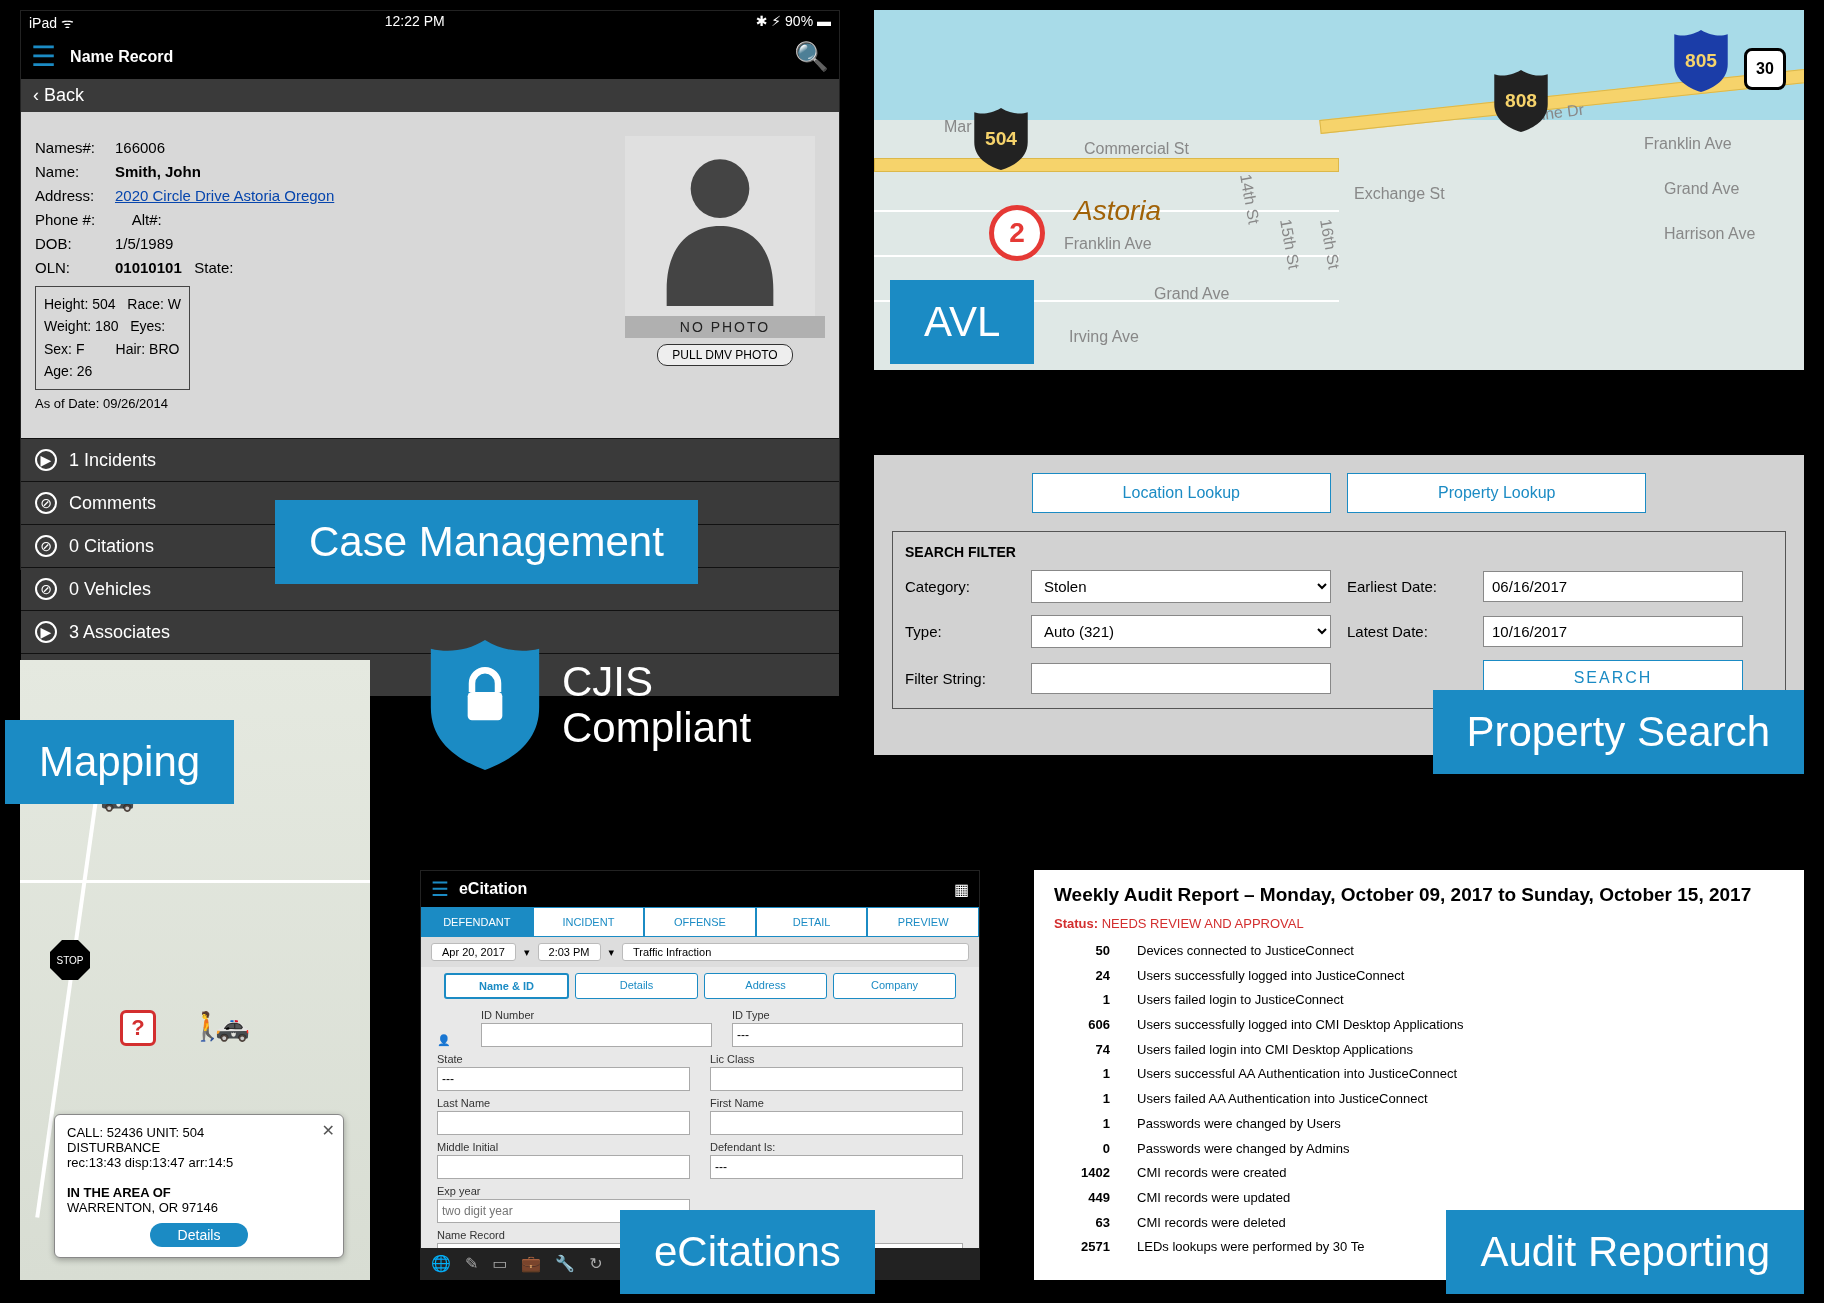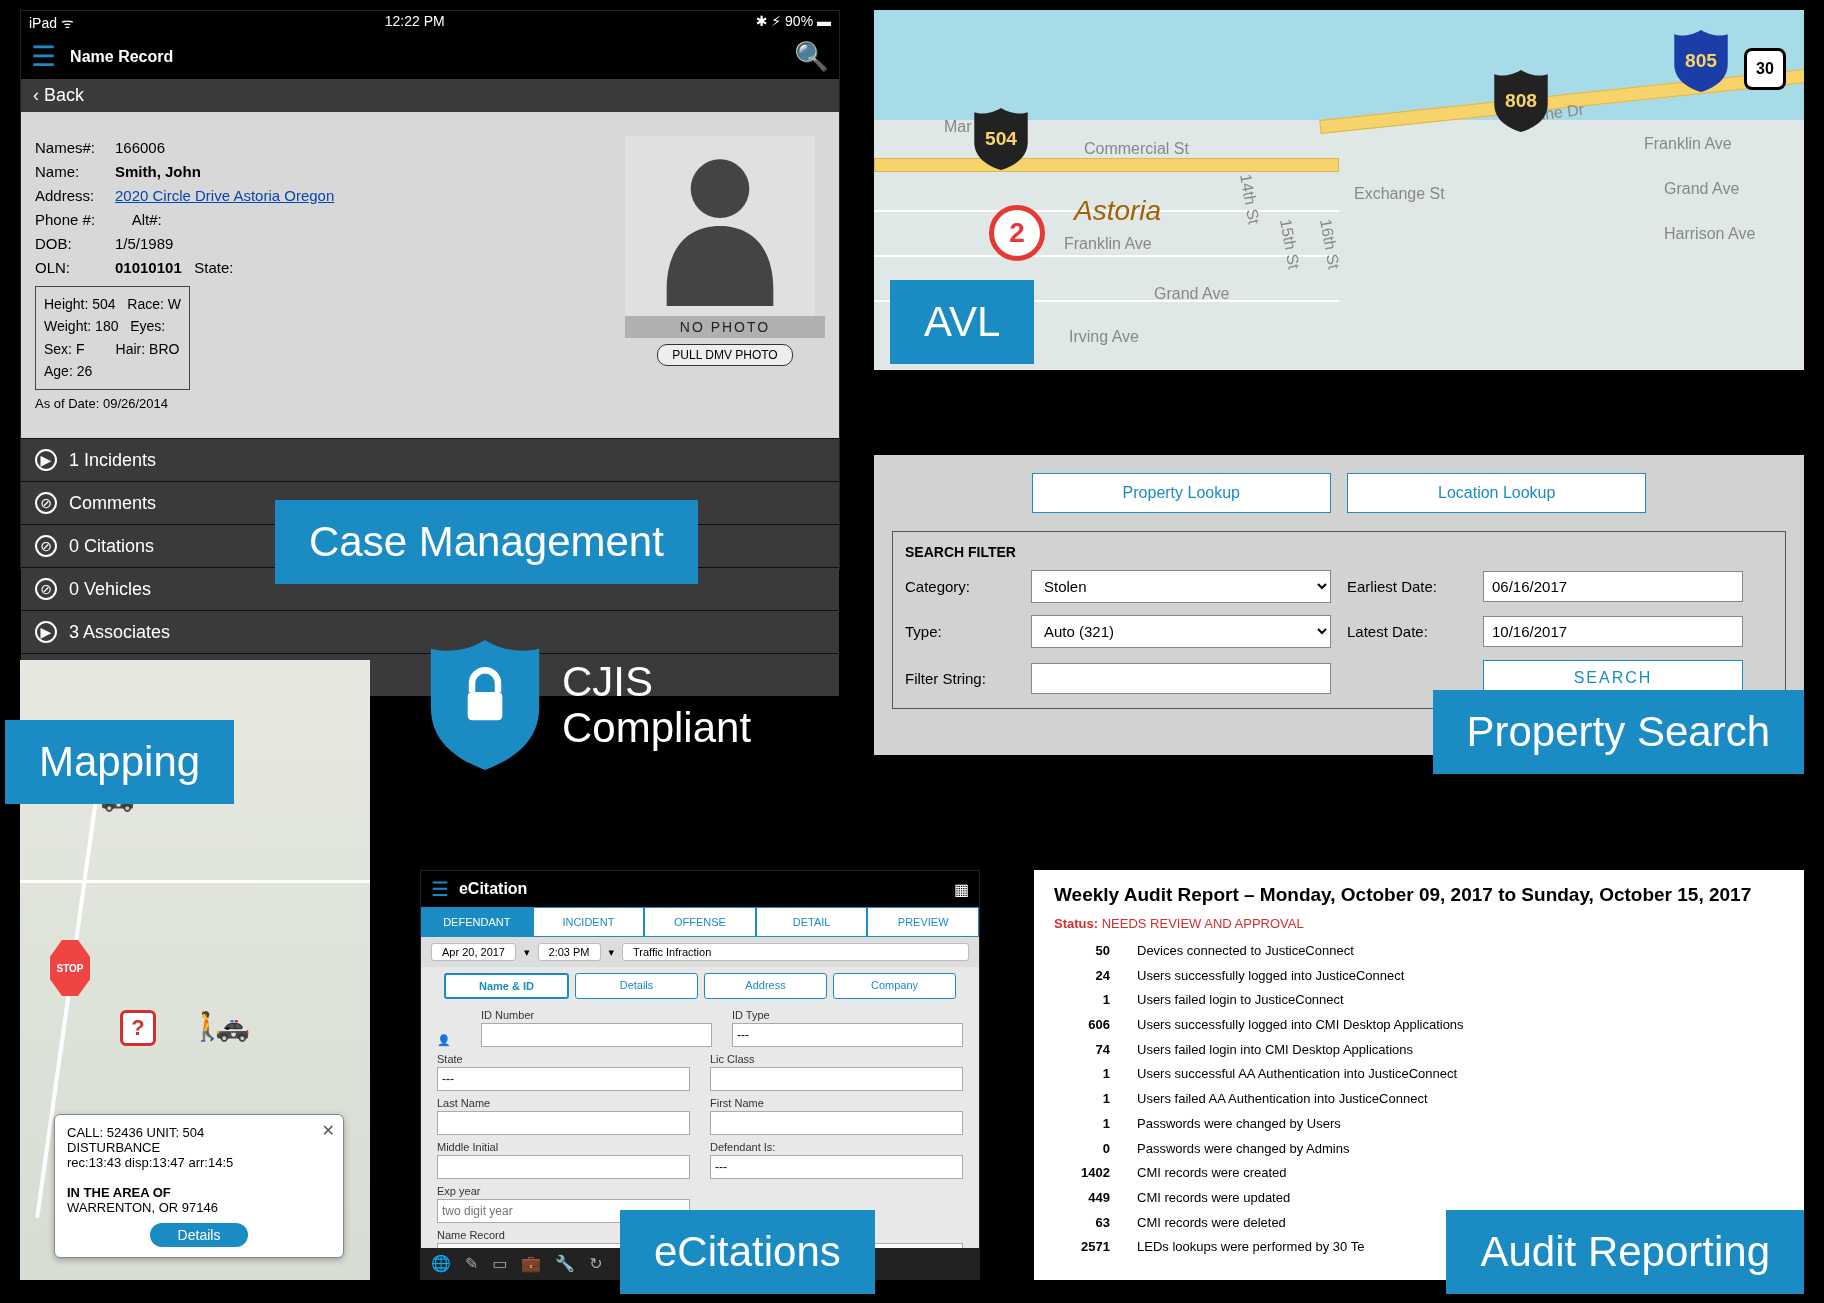--- a/index.html
+++ b/index.html
@@ -54,21 +54,21 @@
 .cjis { position:absolute; left:430px; top:640px; display:flex; align-items:center; gap:22px; color:#fff; }
 .cjis-shield { width:110px; height:130px; }
 .cjis-text { font-size:42px; font-weight:300; line-height:1.1; }
 
 
 .mapping { position:absolute; left:20px; top:660px; width:350px; height: 620px; background:#e8ece6; overflow:hidden; }
 .map-popup { position:absolute; bottom:22px; left:34px; width:290px; background:#fff; border:1px solid #888; border-radius:6px; padding:10px 12px; font-size:13px; box-shadow:0 2px 6px rgba(0,0,0,.3); }
 .map-popup .close { position:absolute; top:6px; right:8px; font-size:16px; color:#555; cursor:pointer; }
 .map-details { display:block; margin:8px auto 0; padding:4px 28px; background:#1b8bc4; color:#fff; border:none; border-radius:12px; font-size:14px; cursor:pointer; width: fit-content; }
 .map-icon { position:absolute; font-size:28px; }
-.stop-sign { width:40px; height:56px; background:#ef4444; color:#fff; font-size:10px; font-weight:bold; display:flex; align-items:center; justify-content:center; clip-path: polygon(30% 0,70% 0,100% 30%,100% 70%,70% 100%,30% 100%,0 70%,0 30%); }
+.stop-sign { width:40px; height:40px; background:#000000; color:#fff; font-size:10px; font-weight:normal; display:flex; align-items:center; justify-content:center; clip-path: polygon(30% 0,70% 0,100% 30%,100% 70%,70% 100%,30% 100%,0 70%,0 30%); }
 .qmark { width:36px; height:36px; border:3px solid #d32f2f; background:#fff; color:#d32f2f; font-size:22px; font-weight:bold; border-radius:6px; display:flex; align-items:center; justify-content:center; }
 
 
 .ecite { position:absolute; left:420px; top:870px; width:560px; height:410px; background:#e8e8e8; border:1px solid #222; }
 .ec-top { background:#000; color:#fff; display:flex; align-items:center; padding:6px 10px; gap:10px; }
 .ec-tabs { display:flex; }
 .ec-tab { flex:1; text-align:center; padding:8px 4px; font-size:11px; background:#fff; color:#1b8bc4; border:1px solid #1b8bc4; cursor:pointer; }
 .ec-tab.active { background:#1b8bc4; color:#fff; }
 .ec-meta { display:flex; gap:8px; padding:6px 10px; font-size:11px; align-items:center; background:#ddd; }
 .ec-meta .pill { background:#fff; border:1px solid #bbb; border-radius:3px; padding:2px 10px; }
@@ -200,22 +200,22 @@
   <svg class="cjis-shield" viewBox="0 0 100 120">
     <path fill="#1b8bc4" d="M50 0C34 10 16 12 0 8v54c0 32 24 48 50 58 26-10 50-26 50-58V8c-16 4-34 2-50-8z"></path>
     <rect x="34" y="48" width="32" height="26" rx="4" fill="#fff"></rect>
     <path d="M38 48v-8a12 12 0 0 1 24 0v8" fill="none" stroke="#fff" stroke-width="6"></path>
   </svg>
   <div class="cjis-text"><span>CJIS</span><br><span>Compliant</span></div>
 </div>
 
 <div class="propsearch">
   <div class="ps-tabs">
+    <div class="ps-tab">Location Lookup</div>
     <div class="ps-tab">Property Lookup</div>
-    <div class="ps-tab">Location Lookup</div>
   </div>
   <div class="ps-box">
     <div class="ps-title">SEARCH FILTER</div>
     <div class="ps-grid">
       <span>Category:</span>
       <select><option>Stolen</option></select>
       <span>Earliest Date:</span>
       <input value="06/16/2017" style="">
       <span>Type:</span>
       <select><option>Auto (321)</option></select>

